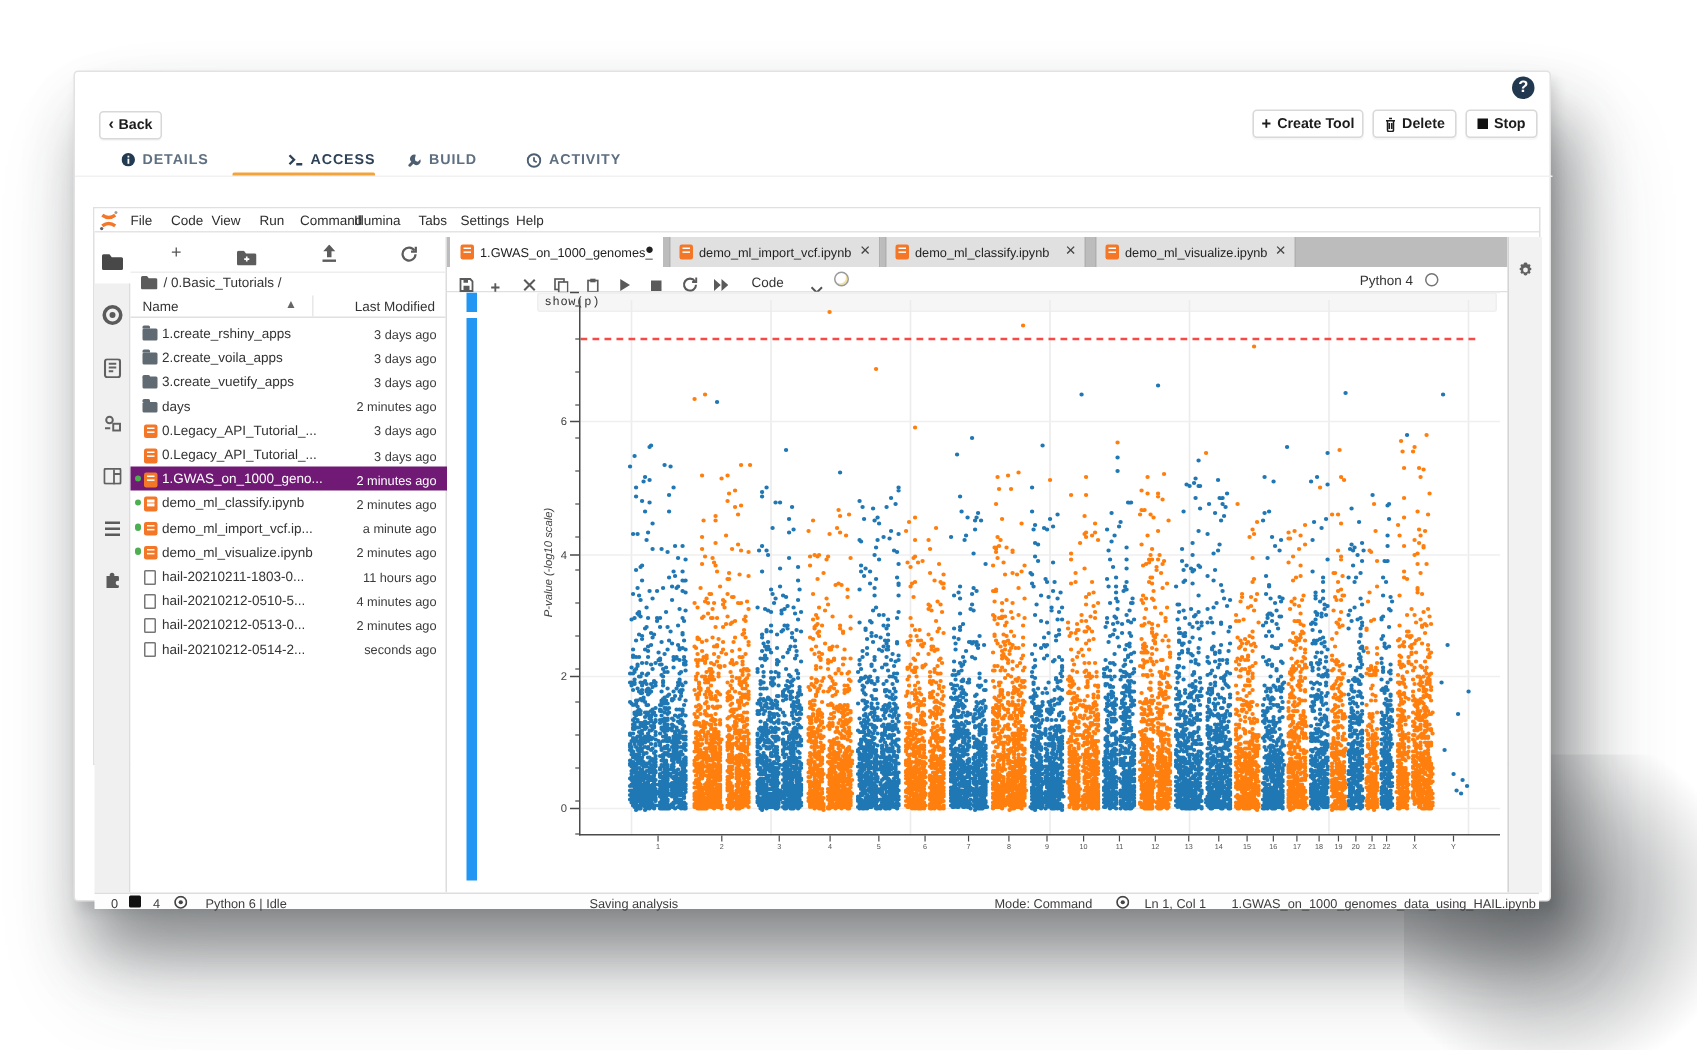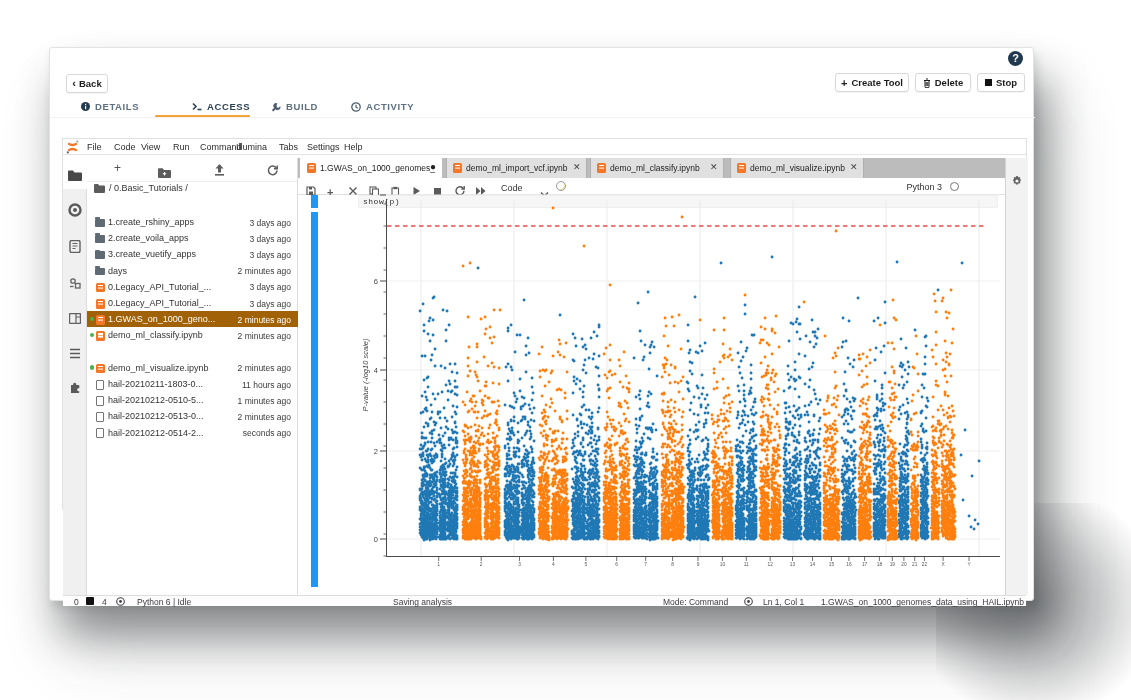--- a/index.html
+++ b/index.html
@@ -122,20 +122,26 @@
             </svg></div>
       </div>
 
       <div class="abs" style="left:7px;top:25px;width:200px;height:13px;font-size:9px;color:#333">
         <span class="abs" style="left:0;top:1px"><svg width="11" height="9" viewBox="0 0 11 9" style="">
               <path d="M0 1a1 1 0 0 1 1-1h3l1.2 1.5H10a1 1 0 0 1 1 1V8a1 1 0 0 1-1 1H1a1 1 0 0 1-1-1z" fill="#5c5c5c"></path>
             </svg></span>
         <span class="abs" style="left:15px">/ 0.Basic_Tutorials /</span>
       </div>
 
+      <div class="abs" style="left:0;top:38px;width:210px;height:16px;border-bottom:1px solid #e0e0e0;font-size:9px;color:#333">
+        <span class="abs" style="left:8px;top:3px">Name</span>
+        <span class="abs" style="left:103px;top:2px;color:#666;font-size:8px">▲</span>
+        <span class="abs" style="right:7px;top:3px">Last Modified</span>
+        <span class="abs" style="left:121px;top:1px;width:1px;height:14px;background:#e8e8e8"></span>
+      </div>
       <div class="abs" id="rows" style="left:0;top:56px;width:210px;height:300px">
           <div class="row" style="top:0.0px">
             <span class="fldico"></span>
             <span class="nm">1.create_rshiny_apps</span>
             <span class="dt" style="top:3.5px">3 days ago</span>
           </div>
 <div class="row" style="top:16.2px">
             <span class="fldico"></span>
             <span class="nm">2.create_voila_apps</span>
             <span class="dt" style="top:3.5px">3 days ago</span>
@@ -153,47 +159,53 @@
 <div class="row" style="top:64.8px">
             <span class="nbico"></span>
             <span class="nm">0.Legacy_API_Tutorial_...</span>
             <span class="dt" style="top:3.5px">3 days ago</span>
           </div>
 <div class="row" style="top:81.0px">
             <span class="nbico"></span>
             <span class="nm">0.Legacy_API_Tutorial_...</span>
             <span class="dt" style="top:3.5px">3 days ago</span>
           </div>
-<div class="row" style="top:97.2px;background:#a16207;color:#fff">
+<div class="row" style="top:97.2px;background:#701a75;color:#fff">
             <span class="gdot" style="top:5.5px"></span>
             <span class="nbico"></span>
             <span class="nm">1.GWAS_on_1000_geno...</span>
             <span class="dt" style="top:3.5px;color:#fff">2 minutes ago</span>
           </div>
 <div class="row" style="top:113.4px">
             <span class="gdot" style="top:5.5px"></span>
             <span class="nbico"></span>
             <span class="nm">demo_ml_classify.ipynb</span>
             <span class="dt" style="top:3.5px">2 minutes ago</span>
+          </div>
+<div class="row" style="top:129.6px">
+            <span class="gdot" style="top:5.5px"></span>
+            <span class="nbico"></span>
+            <span class="nm">demo_ml_import_vcf.ip...</span>
+            <span class="dt" style="top:3.5px">a minute ago</span>
           </div>
 <div class="row" style="top:145.8px">
             <span class="gdot" style="top:5.5px"></span>
             <span class="nbico"></span>
             <span class="nm">demo_ml_visualize.ipynb</span>
             <span class="dt" style="top:3.5px">2 minutes ago</span>
           </div>
 <div class="row" style="top:162.0px">
             <span class="docico"></span>
             <span class="nm">hail-20210211-1803-0...</span>
             <span class="dt" style="top:3.5px">11 hours ago</span>
           </div>
 <div class="row" style="top:178.2px">
             <span class="docico"></span>
             <span class="nm">hail-20210212-0510-5...</span>
-            <span class="dt" style="top:3.5px">1 minutes ago</span>
+            <span class="dt" style="top:3.5px">4 minutes ago</span>
           </div>
 <div class="row" style="top:194.4px">
             <span class="docico"></span>
             <span class="nm">hail-20210212-0513-0...</span>
             <span class="dt" style="top:3.5px">2 minutes ago</span>
           </div>
 <div class="row" style="top:210.6px">
             <span class="docico"></span>
             <span class="nm">hail-20210212-0514-2...</span>
             <span class="dt" style="top:3.5px">seconds ago</span>
@@ -255,21 +267,21 @@
               <path d="M10.2 1v3H7.4" fill="none" stroke="#5a5a5a" stroke-width="1.4"></path>
             </svg></span>
 <span class="abs" style="left:177px;top:3px"><svg width="12" height="10" viewBox="0 0 12 10" style="">
               <path d="M1 1l4.5 4L1 9zM6 1l4.5 4L6 9z" fill="#5a5a5a"></path>
             </svg></span>
 <span class="abs" style="left:203px;top:3.5px;font-size:9px;color:#333">Code</span>
 <span class="abs" style="left:242px;top:5px"><svg width="9" height="7" viewBox="0 0 9 7" style="">
               <path d="M1 1.5l3.5 3.5L8 1.5" stroke="#555" stroke-width="1.3" fill="none"></path>
             </svg></span>
 <span class="abs" style="left:258px;top:2px;width:10px;height:10px;border:1.6px solid #9a9a9a;border-radius:50%;box-shadow:inset -1px -1px 0 rgba(233,200,80,.55)"></span>
-        <span class="abs" style="right:63px;top:3px;font-size:9px;color:#333">Python 3</span>
+        <span class="abs" style="right:63px;top:3px;font-size:9px;color:#333">Python 4</span>
         <span class="abs" style="right:46px;top:2.5px;width:9px;height:9px;border:1.5px solid #757575;border-radius:50%"></span>
       </div>
 
       <div class="abs" style="left:0;top:37px;width:707px;height:399px;background:#fff;overflow:hidden">
         <div class="abs" style="left:13px;top:0px;width:7px;height:13px;background:#2196f3"></div>
         <div class="abs" style="left:13px;top:17px;width:7px;height:375px;background:#2196f3"></div>
         <div class="abs" style="left:60px;top:0px;width:640px;height:13px;background:#f6f6f6;border:1px solid #efefef;border-radius:2px"></div>
         <div class="abs mono" style="left:65px;top:2px;font-size:8px;color:#333;letter-spacing:.5px">show(p)</div>
       </div>
     </div>

